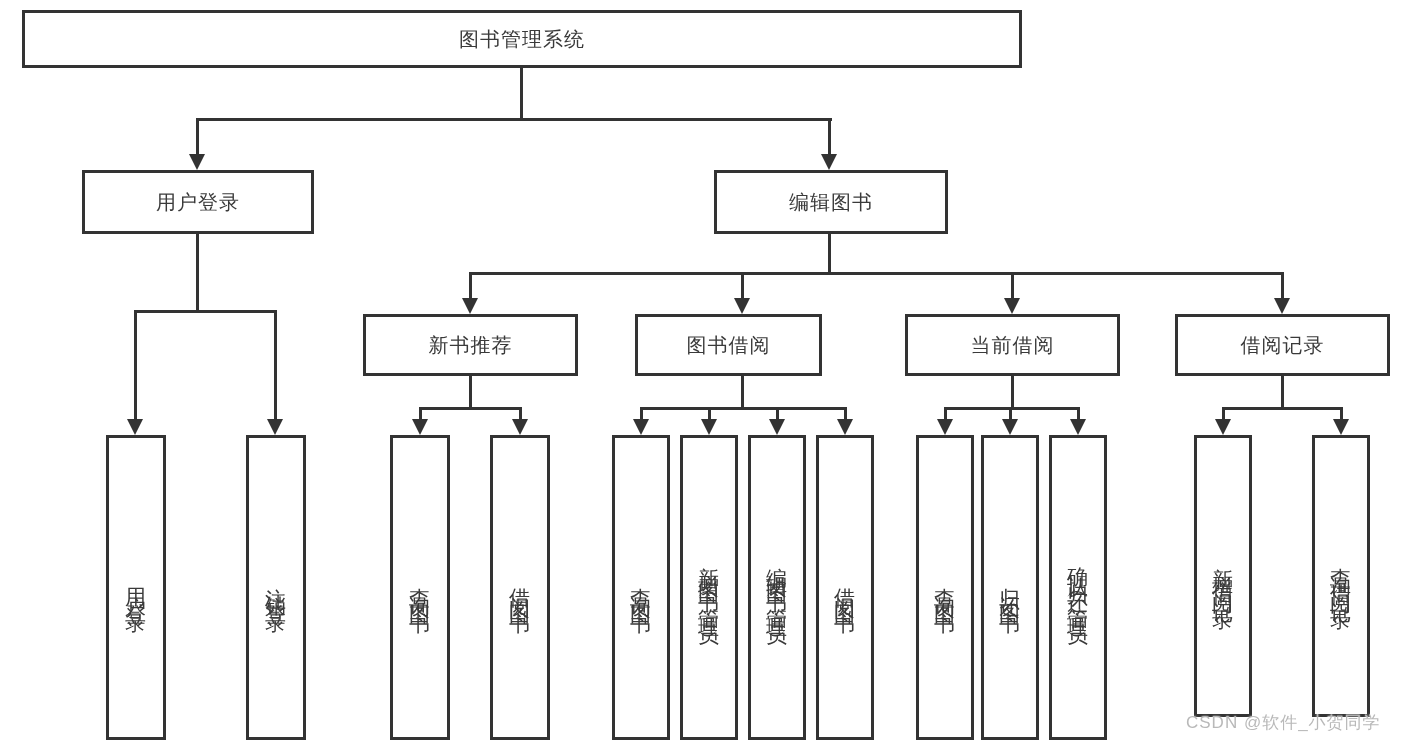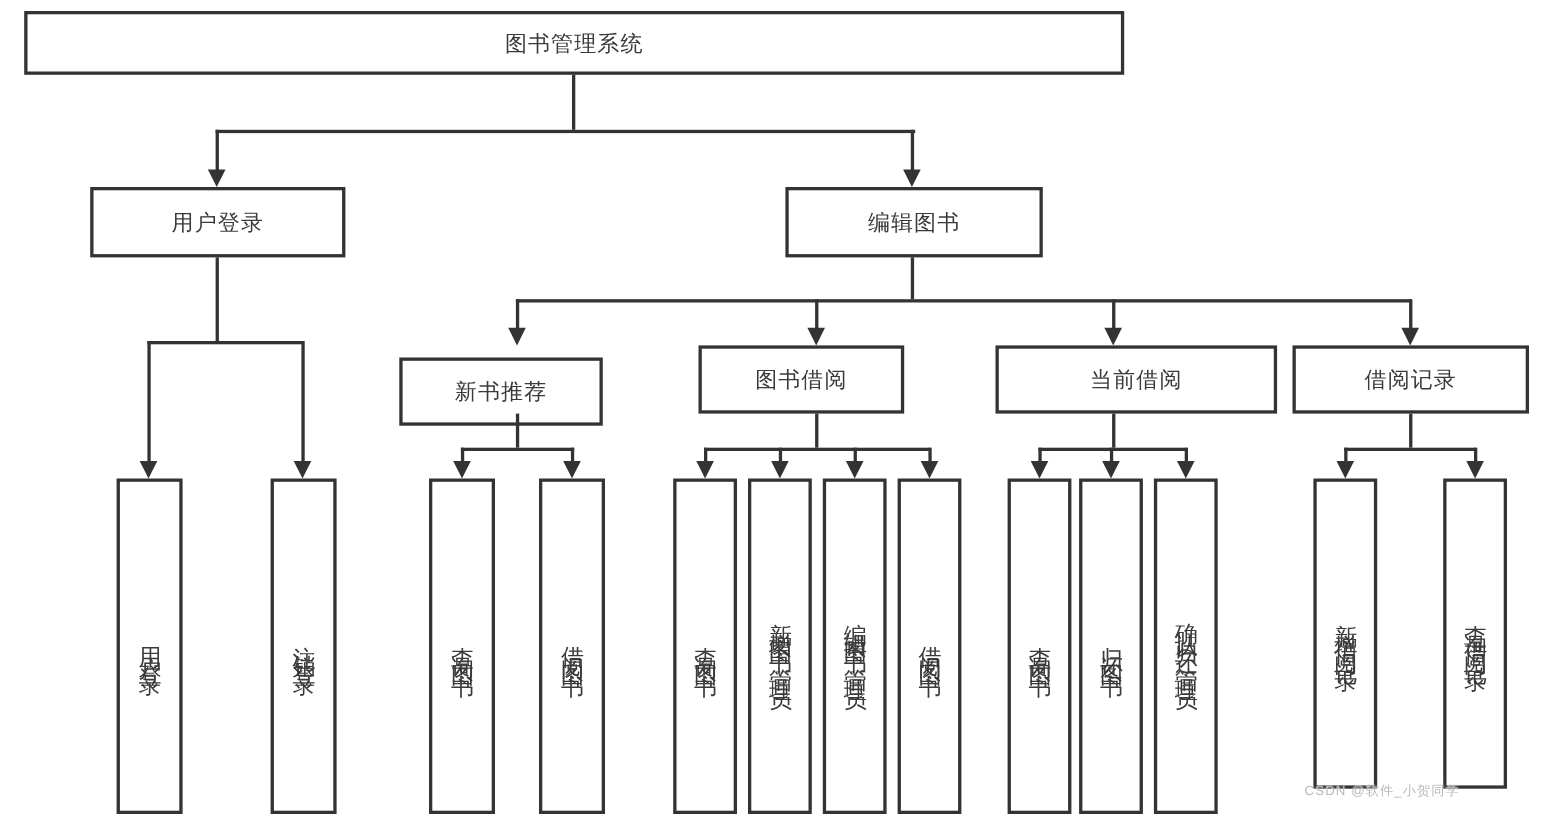--- a/index.html
+++ b/index.html
@@ -70,21 +70,21 @@
     width: 0;
     height: 0;
     border-left: 8.5px solid transparent;
     border-right: 8.5px solid transparent;
     border-top: 16px solid var(--line);
   }
   .watermark {
     position: absolute;
     left: 1186px;
     top: 711px;
-    font-size: 12px;
+    font-size: 17px;
     letter-spacing: 1px;
     color: var(--watermark);
     text-shadow: 0 0 2px #ffffff;
     z-index: 5;
     white-space: nowrap;
   }
 </style>
 </head>
 <body>
 
@@ -111,27 +111,27 @@
   <div class="arrow" style="left:127px; top:310px; height:125px;"></div>
   <div class="arrow" style="left:267px; top:310px; height:125px;"></div>
 
   <div class="vline" style="left:828px; top:234px; height:38px;"></div>
   <div class="hline" style="left:469px; top:272px; width:814px;"></div>
   <div class="arrow" style="left:462px; top:272px; height:42px;"></div>
   <div class="arrow" style="left:734px; top:272px; height:42px;"></div>
   <div class="arrow" style="left:1004px; top:272px; height:42px;"></div>
   <div class="arrow" style="left:1274px; top:272px; height:42px;"></div>
 
-  <div class="hbox" style="left:363px; top:325px; width:185px; height:62px;">
+  <div class="hbox" style="left:363px; top:314px; width:215px; height:62px;">
     <span>新书推荐</span>
   </div>
   <div class="hbox" style="left:635px; top:314px; width:187px; height:62px;">
     <span>图书借阅</span>
   </div>
-  <div class="hbox" style="left:905px; top:314px; width:256px; height:62px;">
+  <div class="hbox" style="left:905px; top:314px; width:215px; height:62px;">
     <span>当前借阅</span>
   </div>
   <div class="hbox" style="left:1175px; top:314px; width:215px; height:62px;">
     <span>借阅记录</span>
   </div>
 
   <div class="vline" style="left:469px; top:376px; height:31px;"></div>
   <div class="hline" style="left:419px; top:407px; width:103px;"></div>
   <div class="arrow" style="left:412px; top:407px; height:28px;"></div>
   <div class="arrow" style="left:512px; top:407px; height:28px;"></div>

